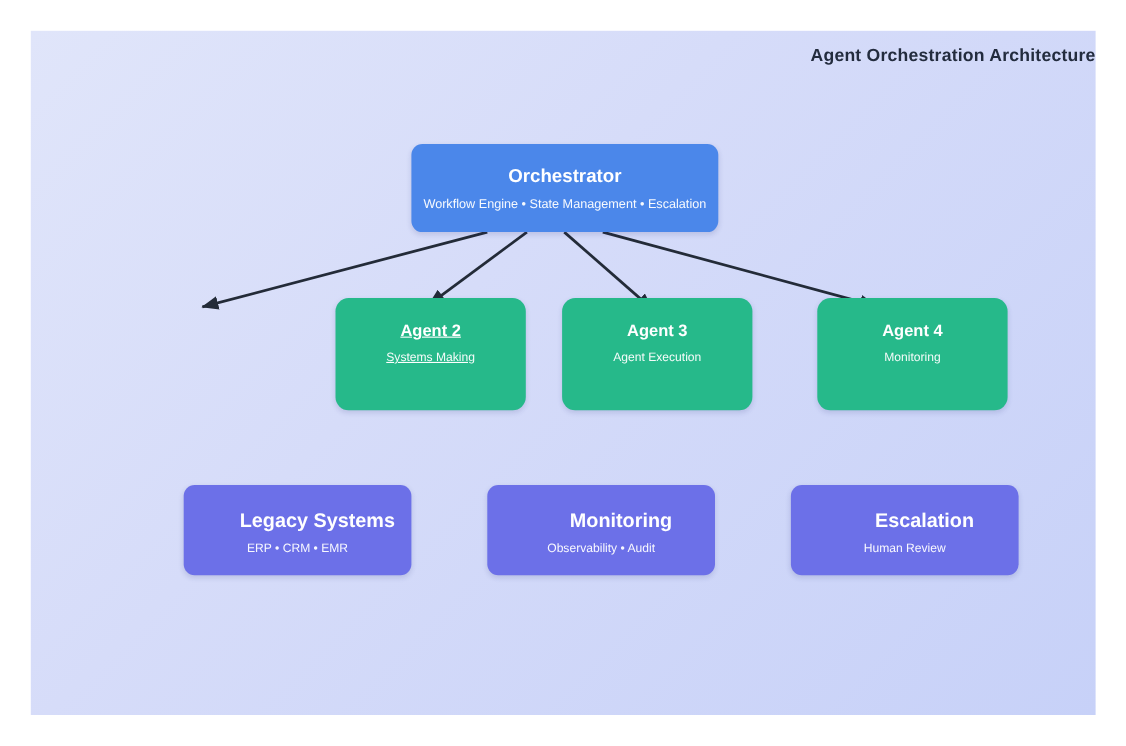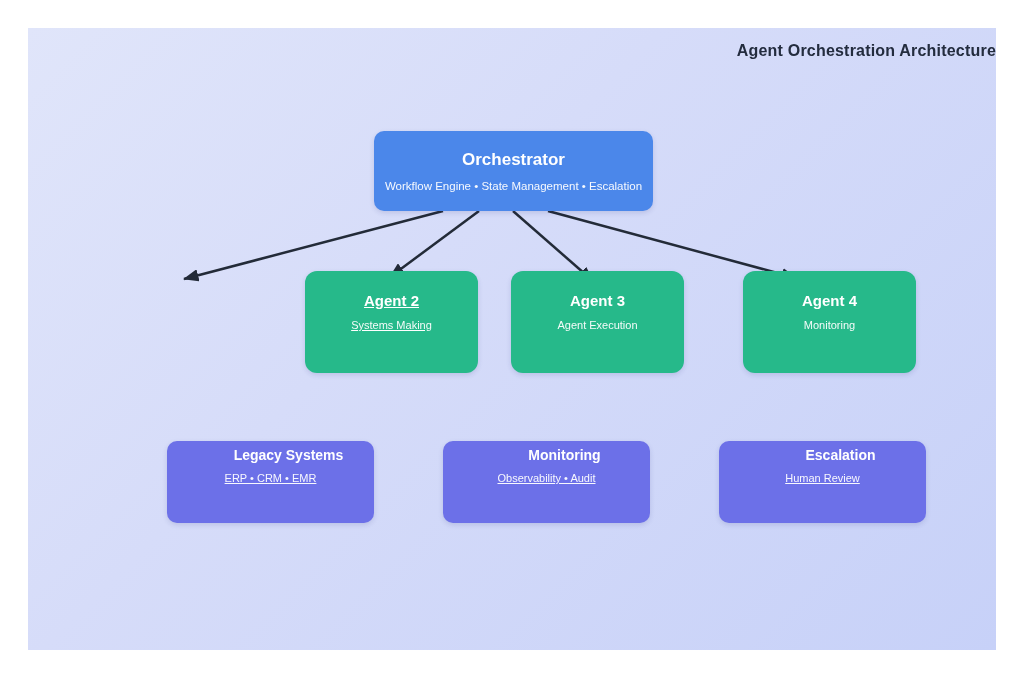--- a/index.html
+++ b/index.html
@@ -45,22 +45,22 @@
   .agent-node .node-subtitle { margin-top:10px; font-size:11px; }
   .agent-1 { left:68px; }
   .agent-2 { left:277px;text-decoration:underline; }
   .agent-3 { left:483px; }
   .agent-4 { left:692px;margin-left:23px; }
 
   .system-node {
     top:413px; width:207px; height:82px;
     background:#6c70e8; border-radius:10px;
   }
-  .system-node .node-title { margin-top:6px; font-size:14px;padding-left:36px; }
-  .system-node .node-subtitle { margin-top:9px; font-size:11px;text-decoration:underline; }
+  .system-node .node-title { margin-top:22px; font-size:18px;padding-left:36px; }
+  .system-node .node-subtitle { margin-top:9px; font-size:11px; }
   .system-1 { left:139px; }
   .system-2 { left:415px; }
   .system-3 { left:691px; }
 
   svg.arrows {
     position:absolute; left:0; top:0; width:968px; height:622px;
     pointer-events:none;
   }
   svg.arrows line {
     stroke:#232b38; stroke-width:2.5;

